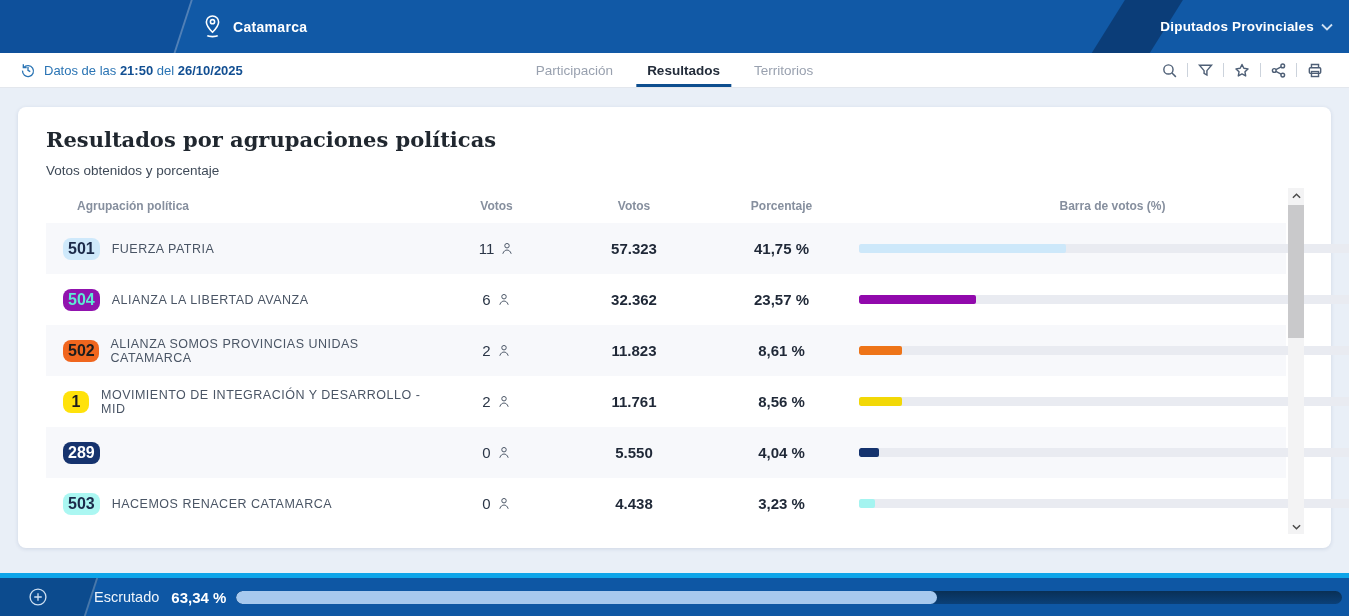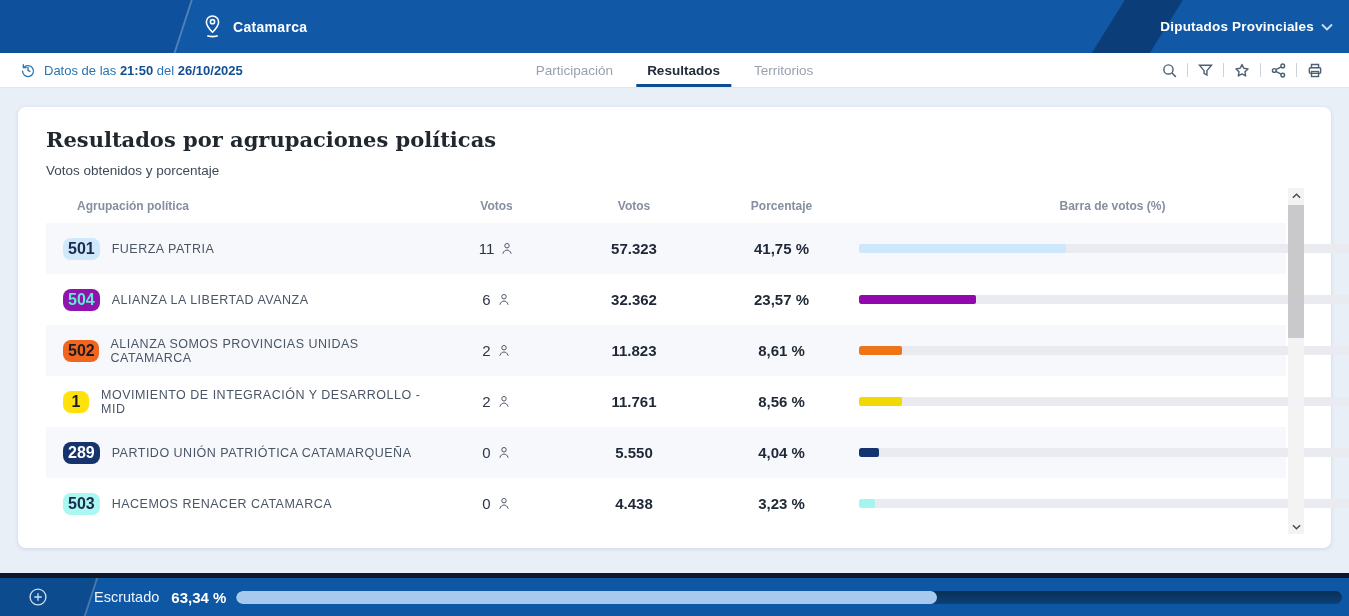--- a/index.html
+++ b/index.html
@@ -51,21 +51,21 @@
   .cell-votes,.cell-pct{text-align:center;font-weight:bold;font-size:15px;color:#1f2837;}
   .cell-bar{padding-right:10px;}
   .track{height:9px;background:#e9ebf1;border-radius:2px;position:relative;overflow:hidden;}
   .fill{position:absolute;left:0;top:0;bottom:0;border-radius:2px;}
   
   .vscroll{position:absolute;left:1270px;top:81px;width:16px;height:346px;background:#f3f3f4;}
   .scroll-btn{height:15px;display:flex;align-items:center;justify-content:center;cursor:pointer;}
   .scroll-btn.down{position:absolute;bottom:0;left:0;right:0;}
   .thumb{position:absolute;top:17px;left:0;width:16px;height:133px;background:#c9c9cb;cursor:grab;}
   
-  .app-footer{position:absolute;left:0;right:0;bottom:0;height:38px;background:#0e57a4;border-top:5px solid #0f172a;
+  .app-footer{position:absolute;left:0;right:0;bottom:0;height:38px;background:#0e57a4;border-top:5px solid #0ea5e9;
     display:flex;align-items:center;padding:0 7px 0 28px;overflow:hidden;}
   .f-wedge{position:absolute;left:-14px;top:-4px;bottom:-4px;width:104px;background:#0c4b8e;
     transform:skewX(-18deg);border-right:2px solid rgba(255,255,255,.25);}
   .f-plus{position:relative;z-index:1;margin-right:46px;cursor:pointer;}
   .f-label{position:relative;z-index:1;color:#eef4fb;font-size:14.5px;margin-right:12px;}
   .f-value{position:relative;z-index:1;color:#fff;font-weight:bold;font-size:15px;margin-right:10px;}
   .progress{position:relative;z-index:1;flex:1;height:13px;border-radius:7px;overflow:hidden;
     background:linear-gradient(#093056,#0b4078);}
   .p-fill{position:absolute;left:0;top:0;bottom:0;background:#a7c9ee;border-radius:7px;}
 </style>
@@ -248,21 +248,20 @@
     <div class="cell-bar">
       <div class="track">
         <div class="fill" style="width: 8.56%; background: rgb(242, 216, 6);"></div>
       </div>
     </div>
   </div>
 
   <div class="row">
     <div class="cell-name">
       <span class="badge" style="background: rgb(22, 51, 110); color: rgb(255, 255, 255);">289</span>
-      <span class="pname">PARTIDO UNIÓN PATRIÓTICA CATAMARQUEÑA</span>
     </div>
     <div class="cell-bancas">
       <span>0</span>
       <svg width="14" height="15" viewBox="0 0 20 20" fill="none" stroke="#4a5565" stroke-width="1.4">
         <circle cx="10" cy="6" r="3.2"></circle>
         <path d="M4 17.5c1.2-4 3.8-5.3 6-5.3s4.8 1.3 6 5.3"></path>
       </svg>
     </div>
     <div class="cell-votes">5.550</div>
     <div class="cell-pct">4,04 %</div>

